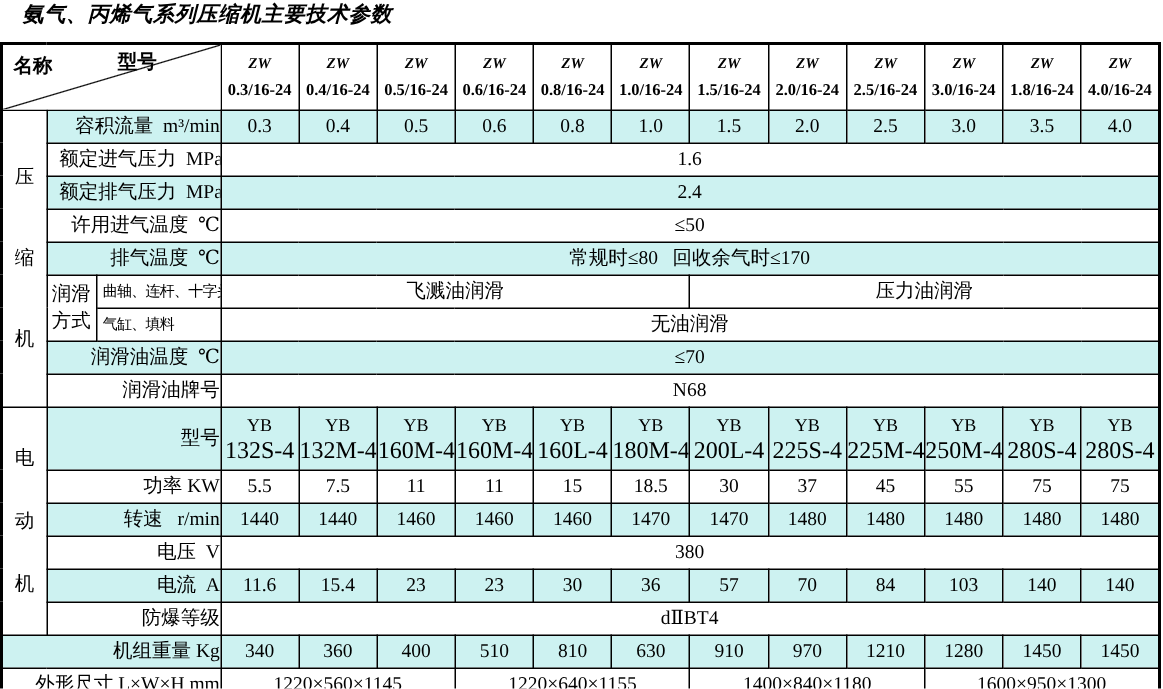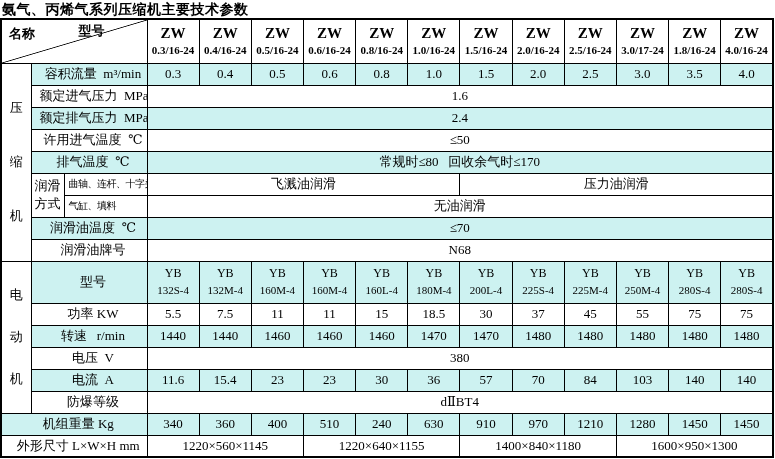--- a/index.html
+++ b/index.html
@@ -3,43 +3,43 @@
 <meta charset="utf-8">
 <style>
   :root { --cyan:#cdf2f1; --border:#000; }
   * { box-sizing:border-box; }
   html,body { margin:0; padding:0; }
   body {
     width:775px; height:459px; background:#fff; overflow:hidden;
     font-family:"Liberation Serif","DejaVu Serif",serif; color:#000;
   }
   .title {
-    font-size:14px; font-weight:bold; padding:1px 0 1px 2px; height:18px;
-    font-family:"Liberation Serif","DejaVu Serif",serif; letter-spacing:.5px;
+    font-size:14px; font-weight:bold; padding:1px 0 1px 15px; height:28px;
+    font-family:"Liberation Serif","DejaVu Serif",serif; letter-spacing:.5px;font-style:italic;
   }
   table { border-collapse:collapse; table-layout:fixed; width:774px; border:2px solid var(--border); }
   th,td { border:1px solid var(--border); padding:0; font-size:13px; text-align:center; vertical-align:middle; overflow:hidden; }
   th { font-weight:bold; height:44px; }
   .corner { position:relative; background:#fff; }
   .diag { position:absolute; inset:0;
     background:linear-gradient(to bottom right, transparent calc(50% - 0.8px), #000 50%, transparent calc(50% + 0.8px)); }
   .corner-top { position:absolute; top:2px; left:62%; transform:translateX(-50%); font-size:13px; }
   .corner-bottom { position:absolute; bottom:20px; left:7px; font-size:13px; }
-  .mh-l1 { font-size:15px; line-height:18px; }
+  .mh-l1 { font-size:10px; line-height:18px;font-style:italic; }
   .mh-l2 { font-size:11px; line-height:16px; }
-  td.lbl { text-align:center; padding-left:8px; white-space:pre; }
+  td.lbl { text-align:right; padding-left:8px; white-space:pre; }
   td.sub { text-align:left; padding-left:4px; font-size:10px; letter-spacing:-.5px; white-space:nowrap; }
   td.grp { background:#fff; }
   .vert { display:flex; flex-direction:column; justify-content:space-evenly; align-items:center; height:100%; font-size:13px; }
   td.cyan { background:var(--cyan); }
   tr.rh-model td { height:42px; }
   tr.rh-std td { height:22px; }
   td.val, td.spanv { font-size:13px; white-space:pre; }
   .m-l1 { font-size:12px; line-height:17px; }
-  .m-l2 { font-size:11px; line-height:17px; }
+  .m-l2 { font-size:16px; line-height:17px; }
 </style>
 </head>
 <body style="--cyan: #cdf2f1;">
 
 <div class="title">氨气、丙烯气系列压缩机主要技术参数</div>
 
 <table id="grid">
   <colgroup id="cols">
       <col style="width: 30px;">
       <col style="width: 33px;">
@@ -95,21 +95,21 @@
         <th>
           <div class="mh-l1">ZW</div>
           <div class="mh-l2">2.0/16-24</div>
         </th>
         <th>
           <div class="mh-l1">ZW</div>
           <div class="mh-l2">2.5/16-24</div>
         </th>
         <th>
           <div class="mh-l1">ZW</div>
-          <div class="mh-l2">3.0/17-24</div>
+          <div class="mh-l2">3.0/16-24</div>
         </th>
         <th>
           <div class="mh-l1">ZW</div>
           <div class="mh-l2">1.8/16-24</div>
         </th>
         <th>
           <div class="mh-l1">ZW</div>
           <div class="mh-l2">4.0/16-24</div>
         </th>
       </tr>
@@ -245,21 +245,21 @@
       <tr class="rh-std">
         <td class="lbl" colspan="2">防爆等级</td>
         <td class="spanv" colspan="12">dⅡBT4</td>
       </tr>
       <tr class="rh-std">
         <td class="lbl cyan" colspan="3">机组重量 Kg</td>
         <td class="val cyan">340</td>
         <td class="val cyan">360</td>
         <td class="val cyan">400</td>
         <td class="val cyan">510</td>
-        <td class="val cyan">240</td>
+        <td class="val cyan">810</td>
         <td class="val cyan">630</td>
         <td class="val cyan">910</td>
         <td class="val cyan">970</td>
         <td class="val cyan">1210</td>
         <td class="val cyan">1280</td>
         <td class="val cyan">1450</td>
         <td class="val cyan">1450</td>
       </tr>
       <tr class="rh-std">
         <td class="lbl" colspan="3">外形尺寸 L×W×H mm</td>

